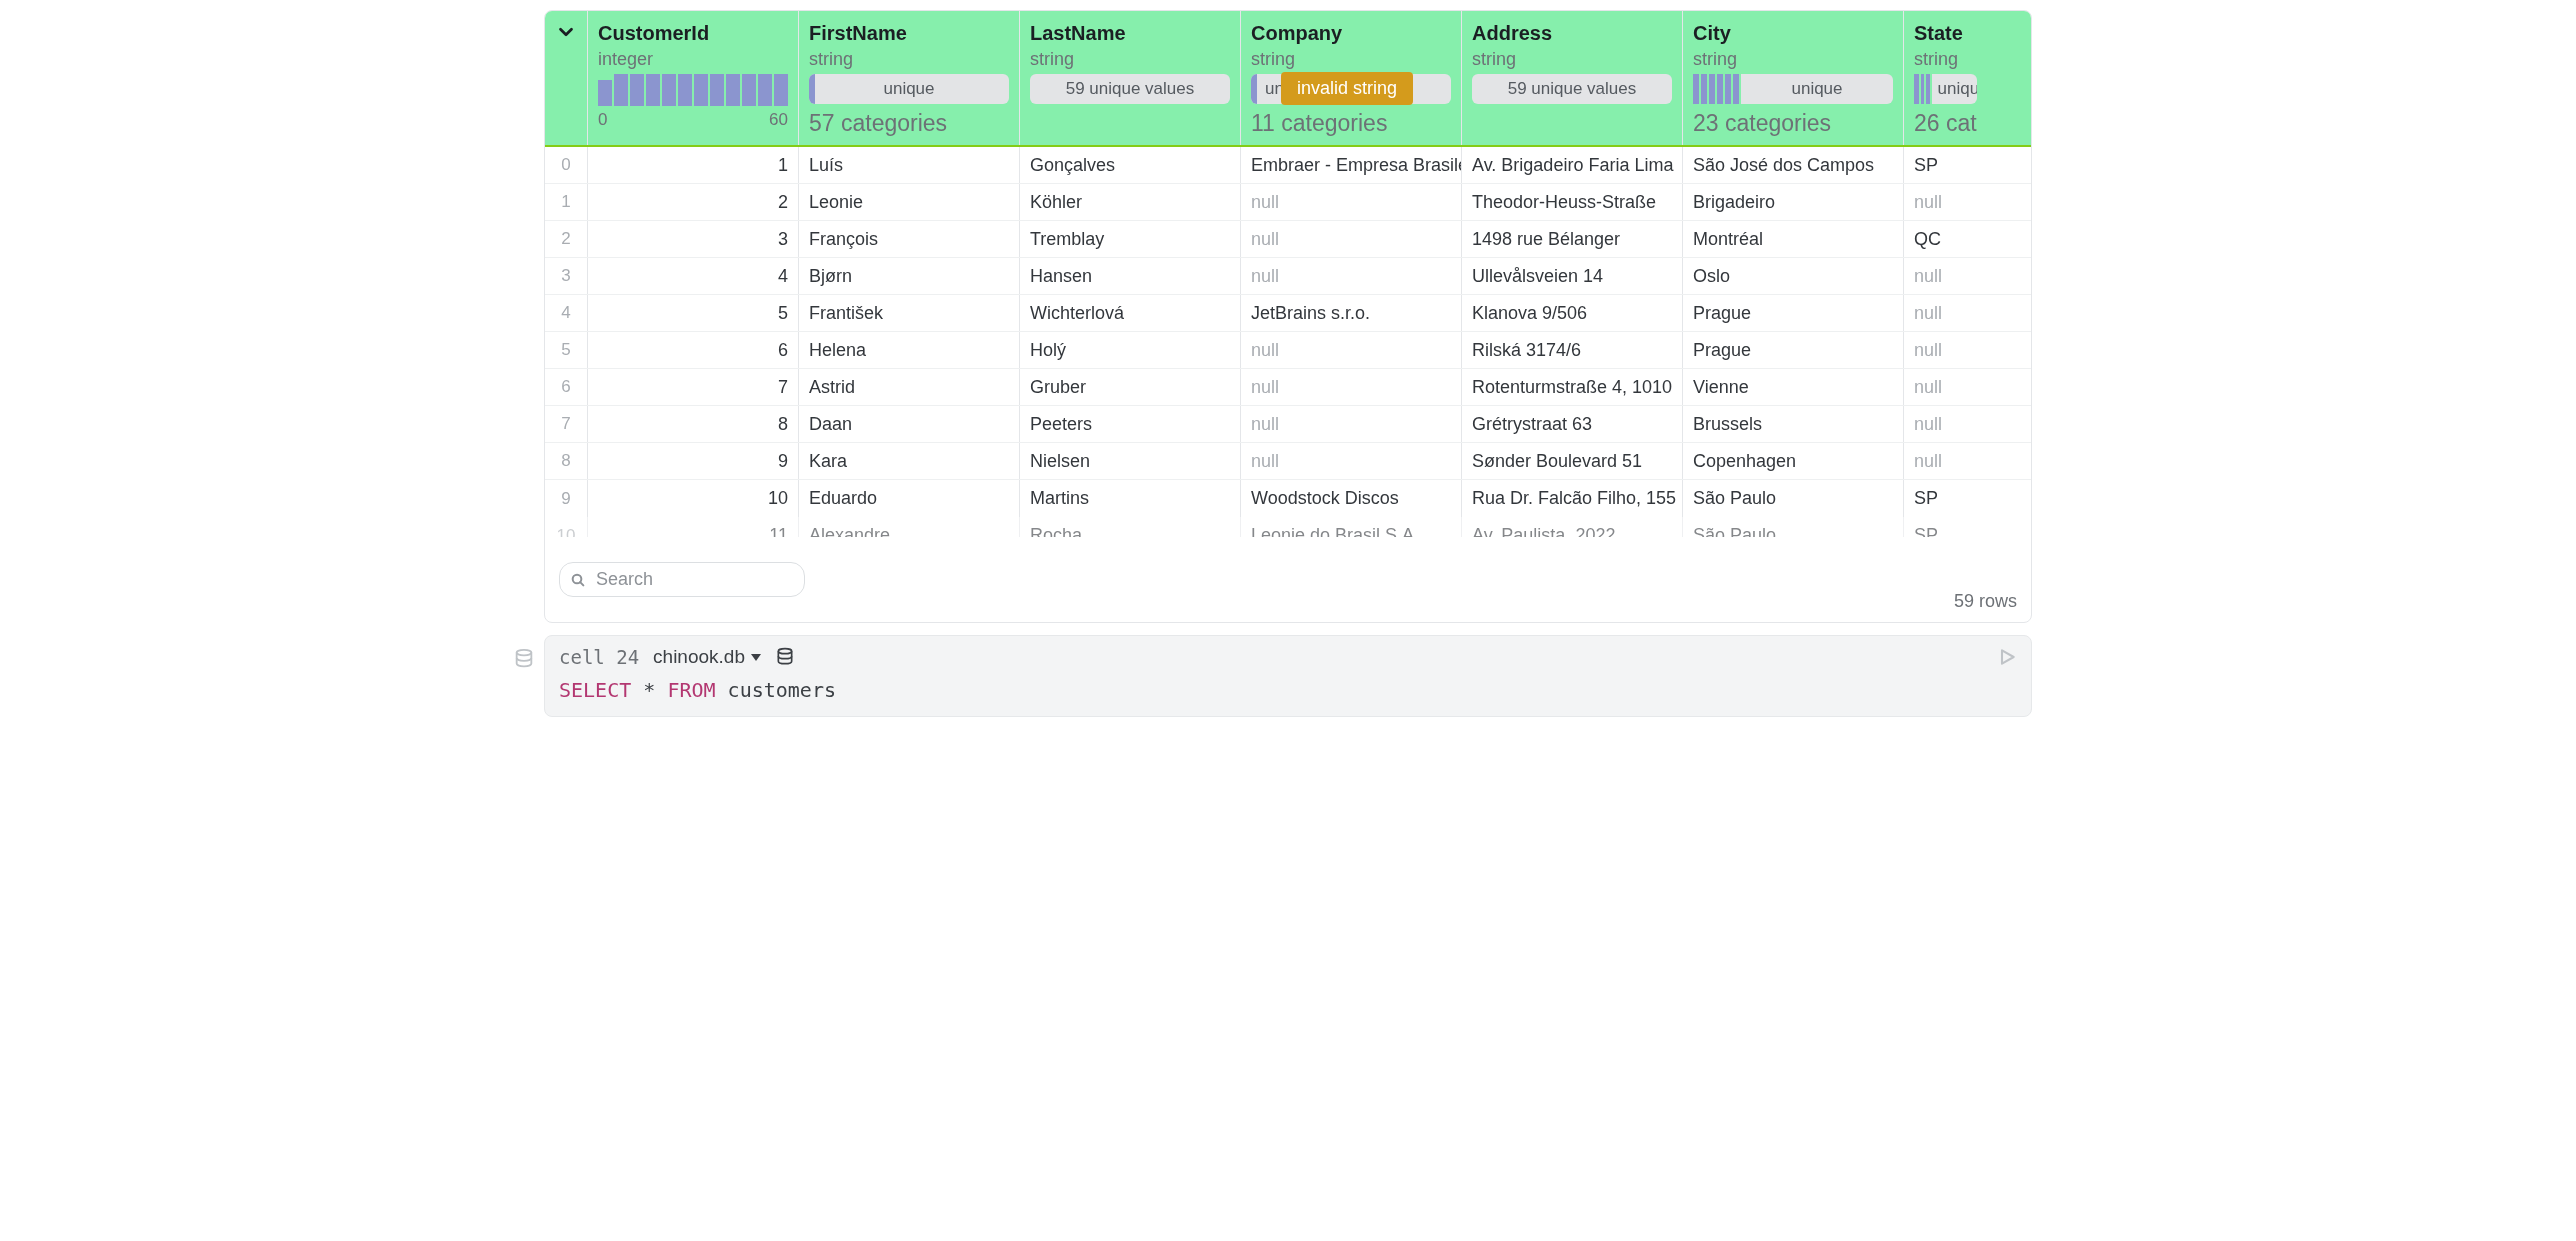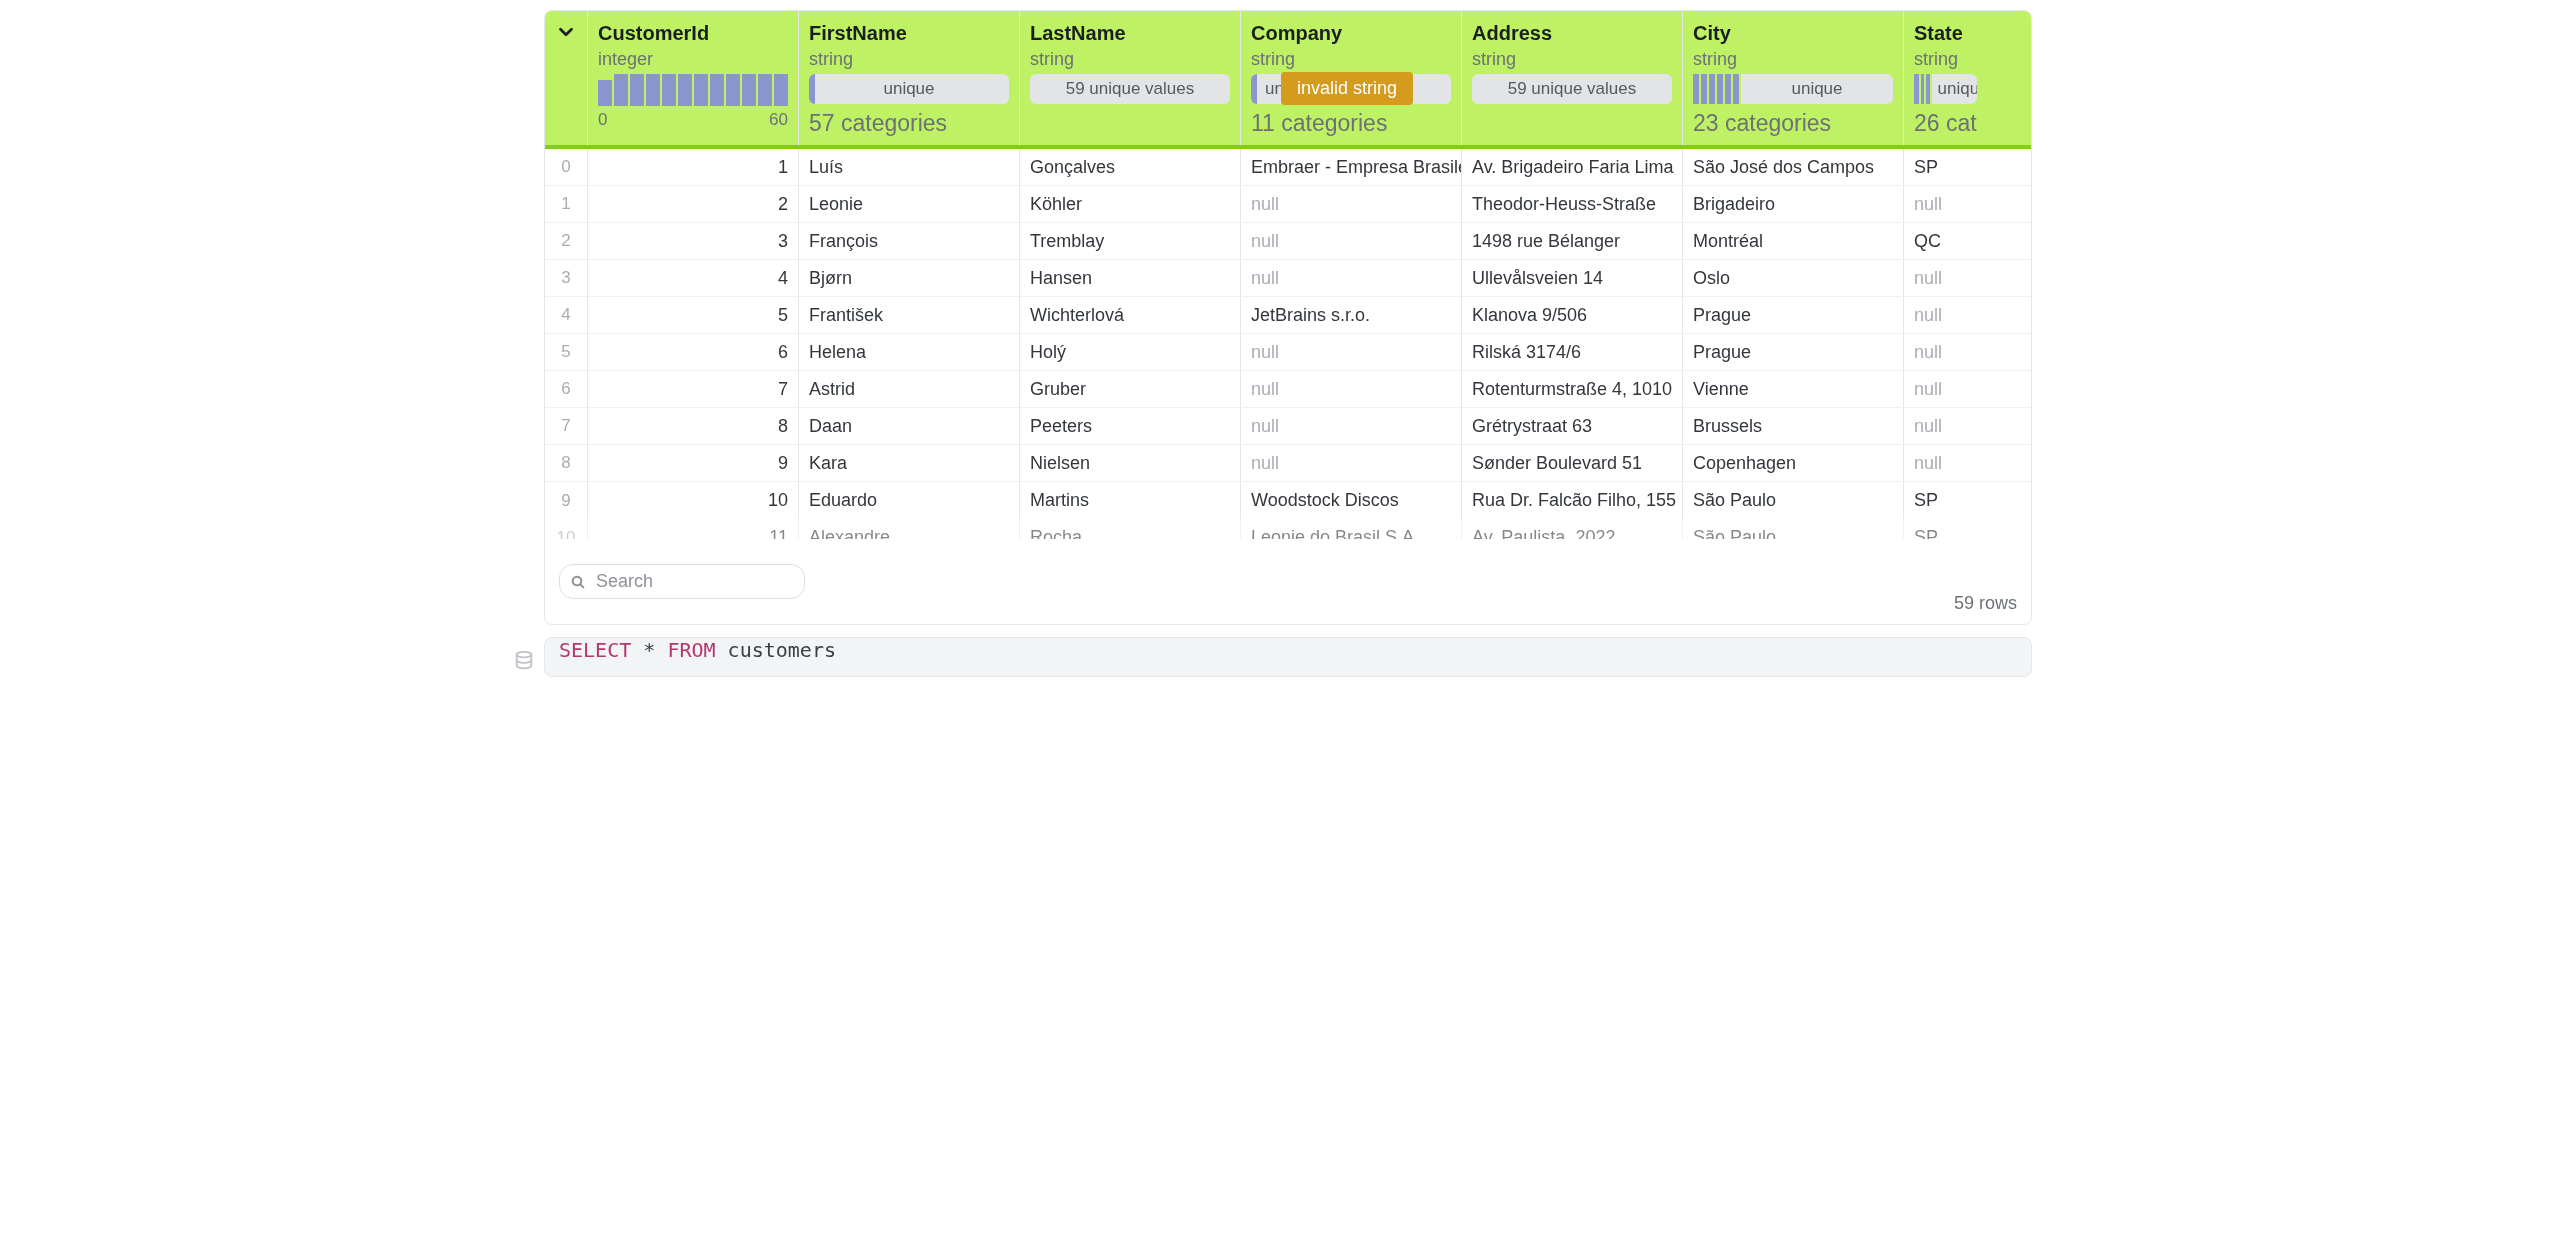--- a/index.html
+++ b/index.html
@@ -14,22 +14,22 @@
     width: 1488px;
     margin: 10px auto 0;
   }
   .table-card {
     border: 1px solid #e4e6e9;
     border-radius: 8px;
     overflow: hidden;
   }
   .thead {
     display: flex;
-    border-bottom: 4px solid #84cc16;
-    background: #bef264;
+    border-bottom: 2px solid #84cc16;
+    background: #86efac;
   }
   .col-idx { width: 43px; flex: 0 0 43px; }
   .col1 { width: 211px; flex: 0 0 211px; }
   .colw { width: 221px; flex: 0 0 221px; }
   .col-state { width: 83px; flex: 0 0 83px; }
   .hcell {
     padding: 10px 10px 8px 10px;
     border-right: 1px solid #e4e6e9;
     display: flex;
     flex-direction: column;
@@ -523,18 +523,37 @@
       <div class="rowcount">59 rows</div>
     </div>
   </div>
 
   <div class="cell-bar" style="position:relative;">
     <svg class="db-left-icon" width="22" height="22" viewBox="0 0 24 24" fill="none" stroke="#bfc3c7" stroke-width="2">
         <ellipse cx="12" cy="5" rx="8" ry="3"></ellipse>
         <path d="M4 5v6c0 1.7 3.6 3 8 3s8-1.3 8-3V5"></path>
         <path d="M4 11v6c0 1.7 3.6 3 8 3s8-1.3 8-3v-6"></path>
       </svg>
+    <div class="cell-bar-top">
+      <span class="cell-label">cell 24</span>
+      <span class="db-name">
+        <span>chinook.db</span>
+        <span class="tri"></span>
+      </span>
+      <span class="db-chip">
+        <svg width="20" height="20" viewBox="0 0 24 24" fill="none" stroke="#3c4045" stroke-width="2">
+            <ellipse cx="12" cy="5" rx="8" ry="3"></ellipse>
+            <path d="M4 5v6c0 1.7 3.6 3 8 3s8-1.3 8-3V5"></path>
+            <path d="M4 11v6c0 1.7 3.6 3 8 3s8-1.3 8-3v-6"></path>
+          </svg>
+      </span>
+      <span class="play">
+        <svg width="20" height="20" viewBox="0 0 24 24" fill="none" stroke="#bfc3c7" stroke-width="2.5" stroke-linejoin="round">
+            <polygon points="6 4 20 12 6 20 6 4"></polygon>
+          </svg>
+      </span>
+    </div>
     <div class="sql-line">
       <span class="kw">SELECT</span><span> * </span><span class="kw">FROM</span><span> customers</span>
     </div>
   </div>
 </div>
 
 
 </body></html>

